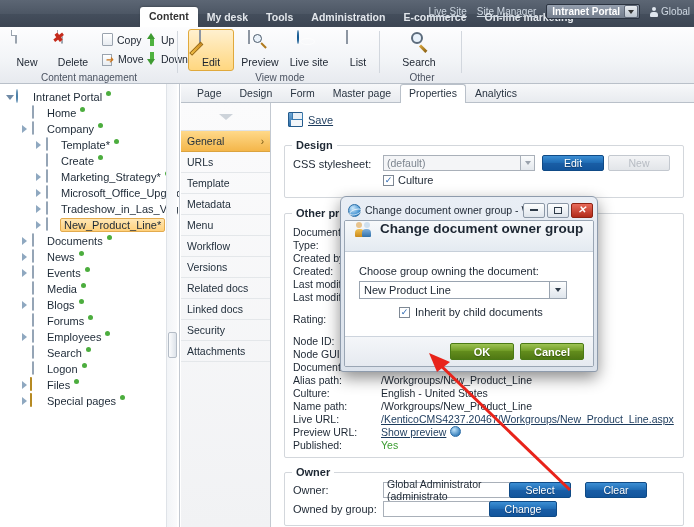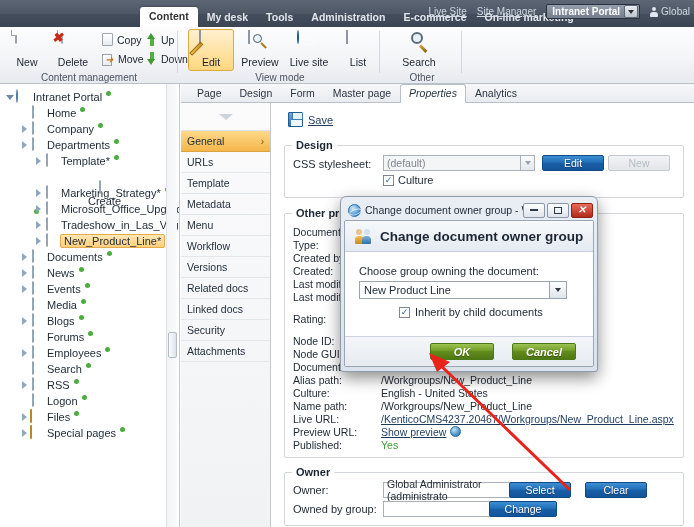--- a/index.html
+++ b/index.html
@@ -229,21 +229,21 @@
     position: absolute; top: 0; left: 0; width: 513px; height: 19px;
     background: linear-gradient(to bottom,#f7f8fa,#e8ebef);
     border-bottom: 1px solid #b9c0c9; display: flex; align-items: flex-end; padding-left: 7px;
   }
   .ctab {
     font-size: 10.5px; color: #2a3542; padding: 2px 8px 3px; cursor: pointer;
     border: 1px solid transparent; border-bottom: none; white-space: nowrap;
   }
   .ctab.active {
     background: #fff; border-color: #b9c0c9; border-radius: 3px 3px 0 0;
-    margin-bottom: -1px; padding-bottom: 4px; font-style: italic;
+    margin-bottom: -1px; padding-bottom: 4px;
   }
 
   .proppane {
     position: absolute; top: 19px; left: 0; width: 90px; height: 424px;
     background: linear-gradient(to bottom,#fbfbfc,#f1f2f4);
     border-right: 1px solid #c3c9d1;
   }
   .collapse-row { height: 28px; display: flex; align-items: center; justify-content: center; border-bottom: 1px solid #dfe3e8; }
   .chev-down { width: 0; height: 0; border-left: 7px solid transparent; border-right: 7px solid transparent; border-top: 6px solid #cdd3da; }
   .pitem {
@@ -346,21 +346,21 @@
   .wbtn.close { background: linear-gradient(to bottom,#e86a5a,#b22a19); border-color: #8e2314; color: #fff; }
   .wbtn .mn { width: 8px; height: 2px; background: #2d3a48; }
   .wbtn .mx { width: 8px; height: 7px; border: 1.5px solid #2d3a48; }
   .wbtn .cl { font-size: 10px; font-weight: bold; line-height: 1; }
 
   .dlgbody {
     background: #fff; border: 1px solid #9aa6b4; border-radius: 2px;
     height: 147px; position: relative; overflow: hidden;
   }
   .dlghdr {
-    height: 31px; display: flex; align-items: center; gap: 7px; padding-left: 10px;
+    height: 31px; display: flex; align-items: flex-start; gap: 7px; padding-left: 10px;
     background: linear-gradient(to bottom,#f7f9fb 0%,#e4eaf1 100%);
     border-bottom: 1px solid #c6cfd9;
   }
   .grp-ico { width: 18px; height: 16px; position: relative; flex: none; }
   .grp-ico .p1, .grp-ico .p2 {
     position: absolute; bottom: 0; width: 9px; height: 8px; border-radius: 4px 4px 1px 1px;
   }
   .grp-ico .p1 { left: 0; background: linear-gradient(to bottom,#f2c14e,#c98a1d); }
   .grp-ico .p2 { left: 7px; background: linear-gradient(to bottom,#7fb0dd,#2f6fa8); }
   .grp-ico .h1, .grp-ico .h2 { position: absolute; top: 1px; width: 6px; height: 6px; border-radius: 50%; }
@@ -379,21 +379,21 @@
   .dlgcombo .btn {
     width: 18px; height: 18px; border: 1px solid #9aa4b0;
     background: linear-gradient(to bottom,#fdfefe,#dfe5ec);
     display: flex; align-items: center; justify-content: center;
   }
   .dlgchk { display: flex; align-items: center; gap: 5px; margin-top: 7px; font-size: 11px; color: #1d2733; margin-left: 40px; }
   .dlgfoot {
     position: absolute; left: 0; right: 0; bottom: 0; height: 30px;
     background: linear-gradient(to bottom,#f4f6f9,#e6eaf0);
     border-top: 1px solid #cdd4dd;
-    display: flex; align-items: center; justify-content: flex-end; gap: 18px; padding-right: 17px; font-style: italic;
+    display: flex; align-items: center; justify-content: flex-end; gap: 6px; padding-right: 9px;
   }
   .greenbtn {
     width: 64px; height: 17px; border: 1px solid #4a7a15; border-radius: 2px;
     background: linear-gradient(to bottom,#9ec354 0%,#6e9a24 48%,#628c1c 50%,#4f7814 100%);
     color: #fff; font-size: 11px; font-weight: bold;
     display: flex; align-items: center; justify-content: center; cursor: pointer;
     text-shadow: 0 1px 1px rgba(0,0,0,.35);
   }
 
   
@@ -510,37 +510,29 @@
           <i class="gdot"></i>
         </div>
         <div class="tnode" style="padding-left: 14px;">
           <span class="exp">
             <i class="tri-r"></i>
           </span>
           <span class="pico"><span class="page-ico"></span></span>
           <span class="tlabel">Company</span>
           <i class="gdot"></i>
         </div>
-        <div class="tnode" style="padding-left: 14px;">
-          <span class="exp">
-            <i class="tri-r"></i>
-          </span>
-          <span class="pico"><span class="page-ico"></span></span>
-          <span class="tlabel">Departments</span>
-          <i class="gdot"></i>
-        </div>
         <div class="tnode" style="padding-left: 28px;">
           <span class="exp">
             <i class="tri-r"></i>
           </span>
           <span class="pico"><span class="page-ico"></span></span>
           <span class="tlabel">Template*</span>
           <i class="gdot"></i>
         </div>
-        <div class="tnode" style="padding-left: 28px; flex-direction: column;">
+        <div class="tnode" style="padding-left: 28px;">
           <span class="exp"></span>
           <span class="pico"><span class="page-ico"></span></span>
           <span class="tlabel">Create</span>
           <i class="gdot"></i>
         </div>
         <div class="tnode" style="padding-left: 28px;">
           <span class="exp">
             <i class="tri-r"></i>
           </span>
           <span class="pico"><span class="page-ico"></span></span>
@@ -618,28 +610,20 @@
             <i class="tri-r"></i>
           </span>
           <span class="pico"><span class="page-ico"></span></span>
           <span class="tlabel">Employees</span>
           <i class="gdot"></i>
         </div>
         <div class="tnode" style="padding-left: 14px;">
           <span class="exp"></span>
           <span class="pico"><span class="page-ico"></span></span>
           <span class="tlabel">Search</span>
-          <i class="gdot"></i>
-        </div>
-        <div class="tnode" style="padding-left: 14px;">
-          <span class="exp">
-            <i class="tri-r"></i>
-          </span>
-          <span class="pico"><span class="page-ico"></span></span>
-          <span class="tlabel">RSS</span>
           <i class="gdot"></i>
         </div>
         <div class="tnode" style="padding-left: 14px;">
           <span class="exp"></span>
           <span class="pico"><span class="page-ico"></span></span>
           <span class="tlabel">Logon</span>
           <i class="gdot"></i>
         </div>
         <div class="tnode" style="padding-left: 14px;">
           <span class="exp">

